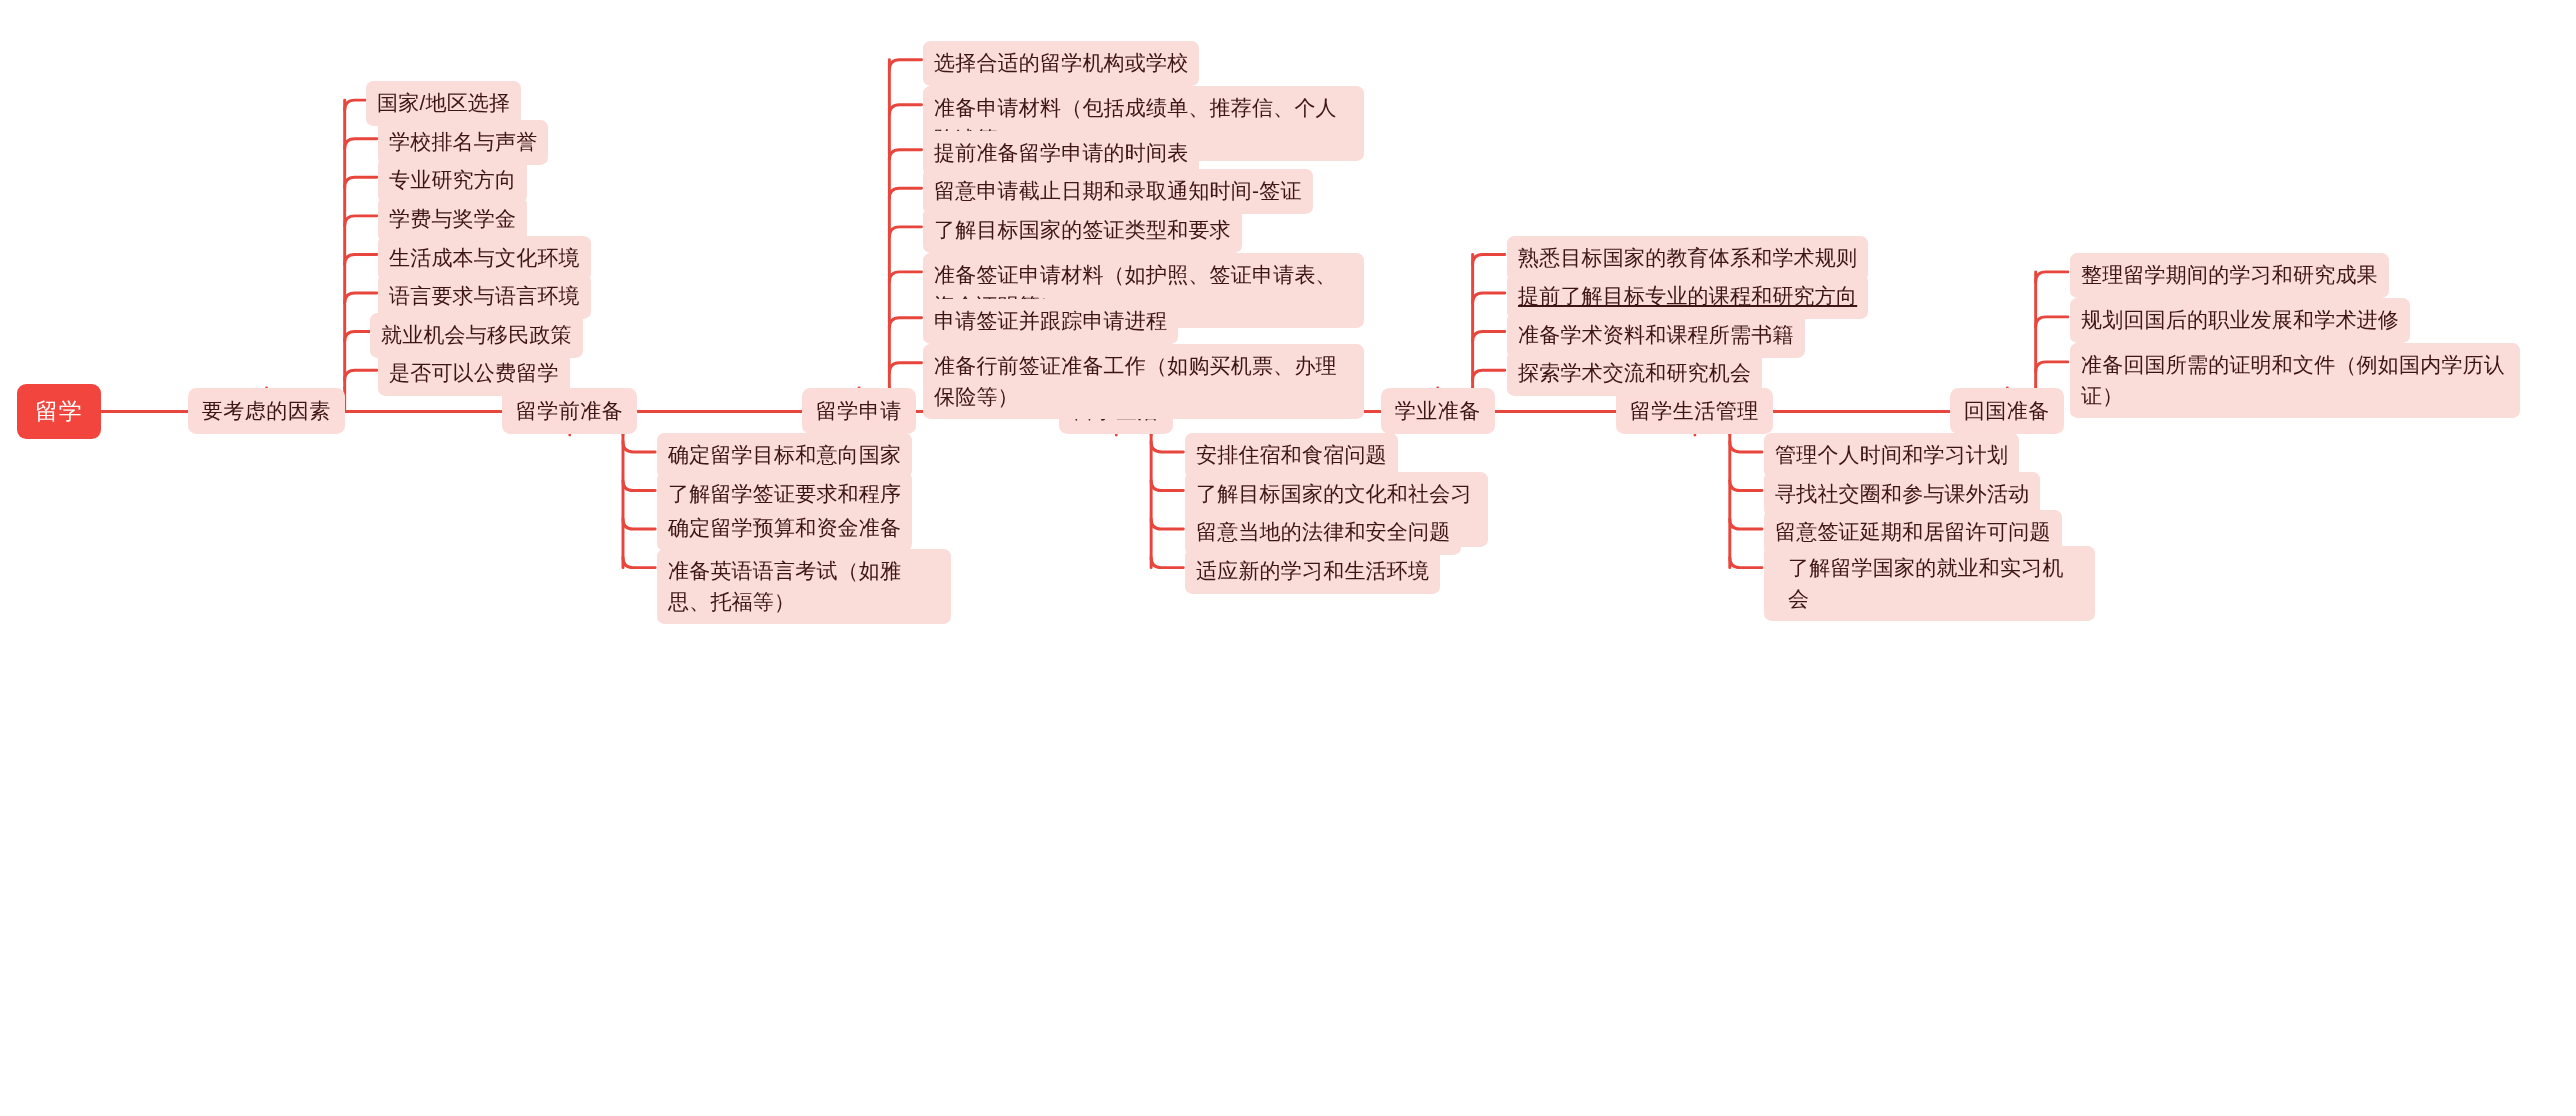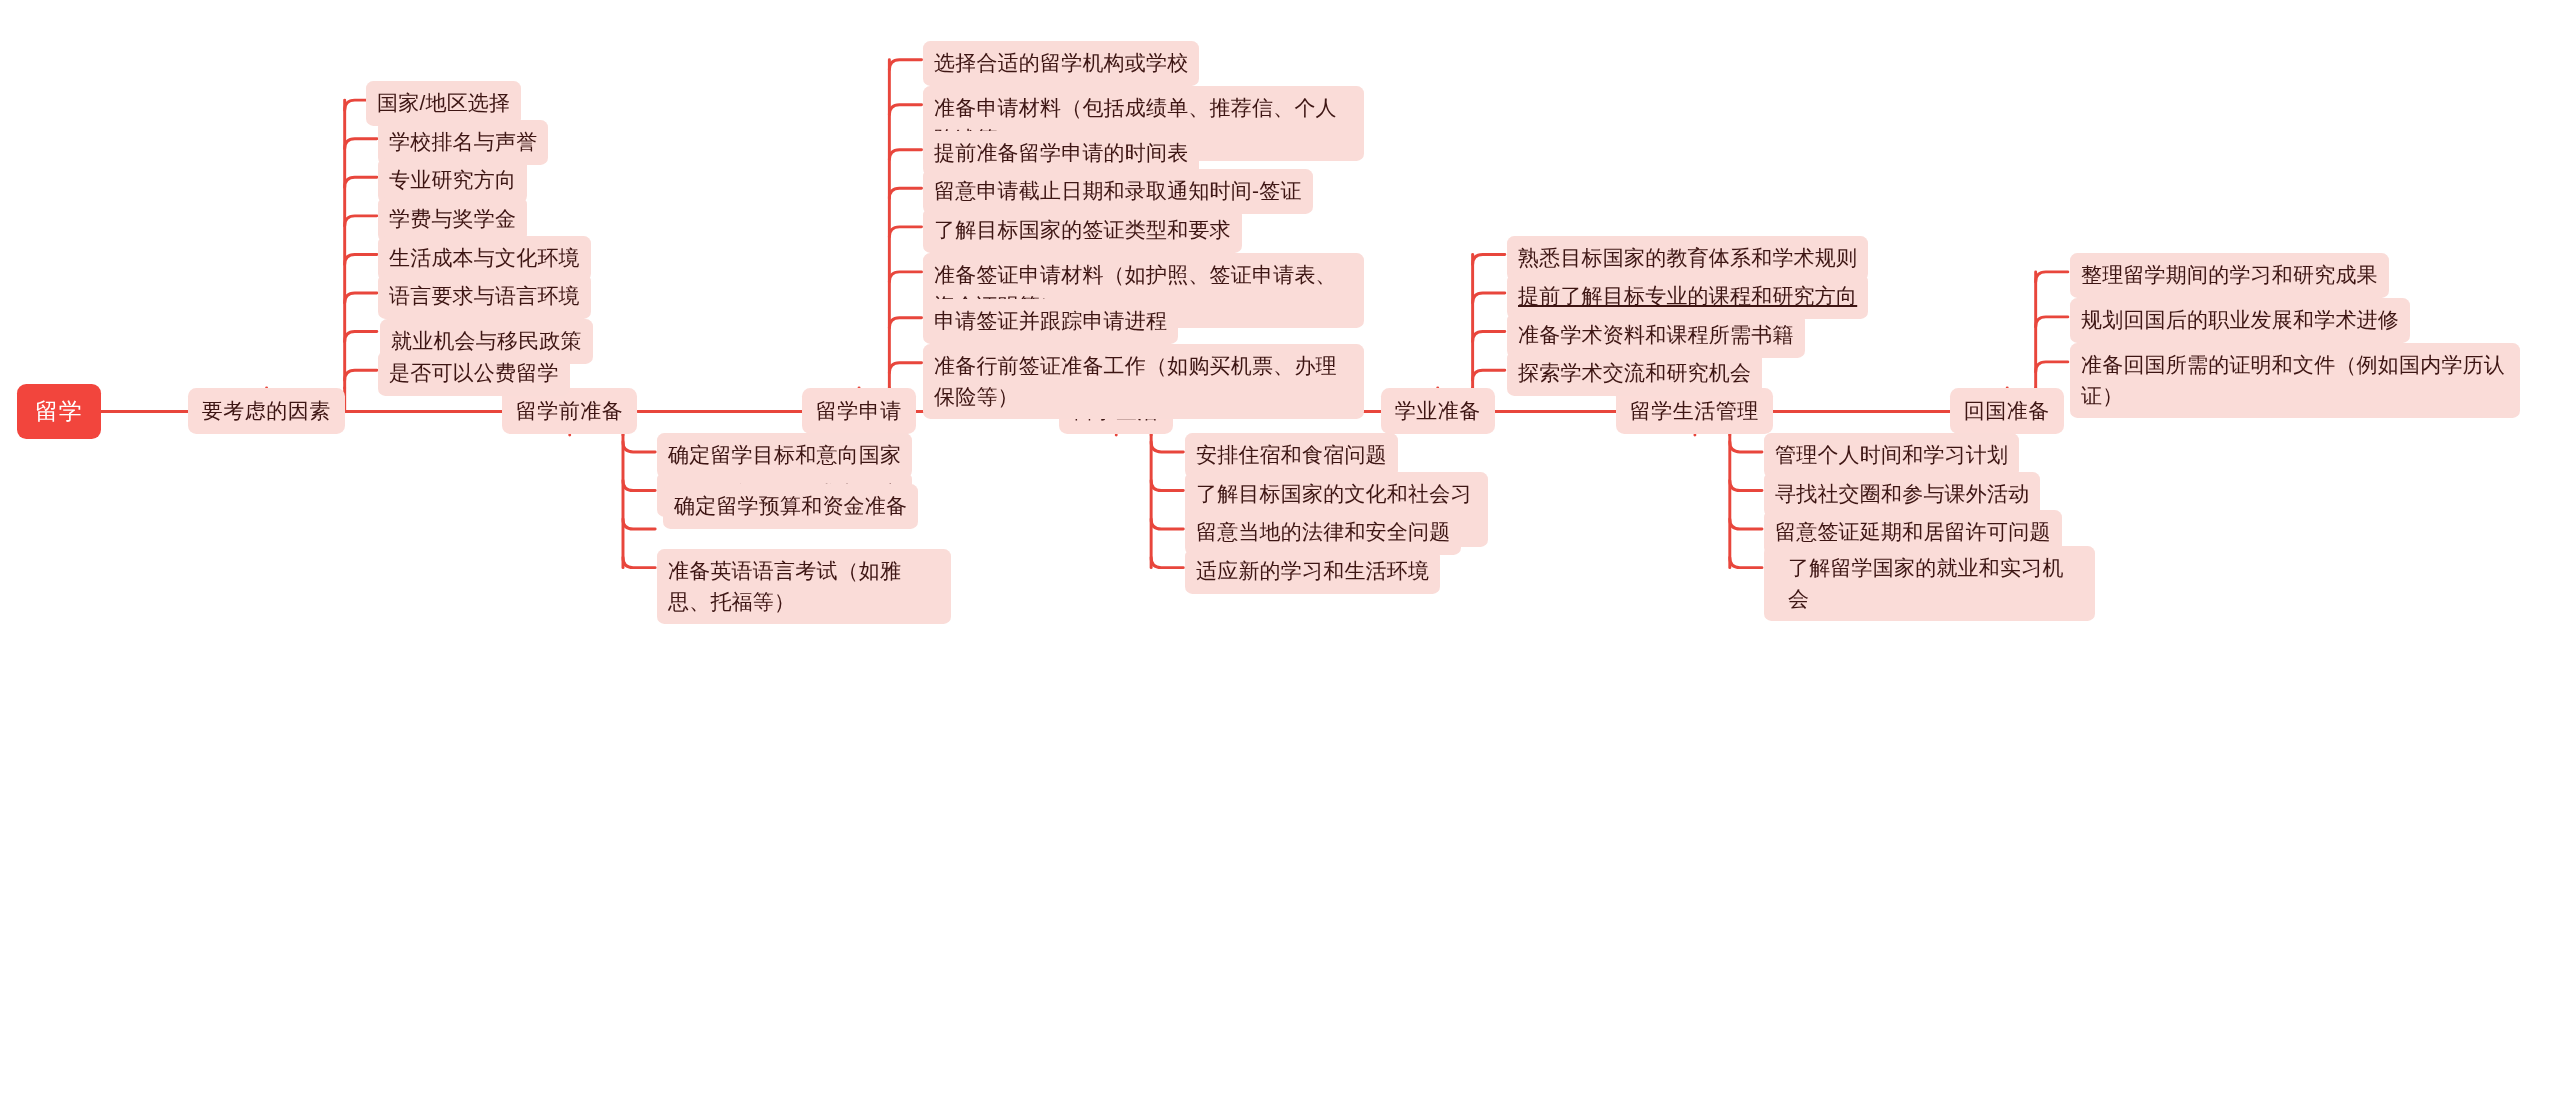--- a/index.html
+++ b/index.html
@@ -166,25 +166,25 @@
       <div class="node trunk" style="left: 1059px; top: 388px;">留学生活</div>
       <div class="node trunk" style="left: 1381px; top: 388px;">学业准备</div>
       <div class="node trunk" style="left: 1616px; top: 388px;">留学生活管理</div>
       <div class="node trunk" style="left: 1950px; top: 388px;">回国准备</div>
       <div class="node leaf wrap" style="max-width: 257px; left: 366px; top: 81px;">国家/地区选择</div>
       <div class="node leaf wrap" style="max-width: 257px; left: 378px; top: 120px;">学校排名与声誉</div>
       <div class="node leaf wrap" style="max-width: 257px; left: 378px; top: 158px;">专业研究方向</div>
       <div class="node leaf wrap" style="max-width: 257px; left: 378px; top: 197px;">学费与奖学金</div>
       <div class="node leaf wrap" style="max-width: 257px; left: 378px; top: 236px;">生活成本与文化环境</div>
       <div class="node leaf wrap" style="max-width: 257px; left: 378px; top: 274px;">语言要求与语言环境</div>
-      <div class="node leaf wrap" style="max-width: 257px; left: 380px; top: 313px; margin-top: 6px;">就业机会与移民政策</div>
+      <div class="node leaf wrap" style="max-width: 257px; left: 370px; top: 313px;">就业机会与移民政策</div>
       <div class="node leaf wrap" style="max-width: 257px; left: 378px; top: 351px;">是否可以公费留学</div>
       <div class="node leaf wrap" style="max-width: 294px; left: 657px; top: 433px;">确定留学目标和意向国家</div>
       <div class="node leaf wrap" style="max-width: 294px; left: 657px; top: 472px;">了解留学签证要求和程序</div>
-      <div class="node leaf wrap" style="max-width: 294px; left: 657px; top: 484px; margin-left: 6px;">确定留学预算和资金准备</div>
+      <div class="node leaf wrap" style="max-width: 294px; left: 657px; top: 506px;">确定留学预算和资金准备</div>
       <div class="node leaf wrap" style="max-width: 294px; left: 657px; top: 549px;">准备英语语言考试（如雅思、托福等）</div>
       <div class="node leaf wrap" style="max-width: 441px; left: 923px; top: 41px;">选择合适的留学机构或学校</div>
       <div class="node leaf wrap" style="max-width: 441px; left: 923px; top: 86px;">准备申请材料（包括成绩单、推荐信、个人陈述等）</div>
       <div class="node leaf wrap" style="max-width: 441px; left: 923px; top: 131px;">提前准备留学申请的时间表</div>
       <div class="node leaf wrap" style="max-width: 441px; left: 923px; top: 169px;">留意申请截止日期和录取通知时间-签证</div>
       <div class="node leaf wrap" style="max-width: 441px; left: 923px; top: 208px;">了解目标国家的签证类型和要求</div>
       <div class="node leaf wrap" style="max-width: 441px; left: 923px; top: 253px;">准备签证申请材料（如护照、签证申请表、资金证明等）</div>
       <div class="node leaf wrap" style="max-width: 441px; left: 923px; top: 299px;">申请签证并跟踪申请进程</div>
       <div class="node leaf wrap" style="max-width: 441px; left: 923px; top: 344px;">准备行前签证准备工作（如购买机票、办理保险等）</div>
       <div class="node leaf wrap" style="max-width: 303px; left: 1185px; top: 433px;">安排住宿和食宿问题</div>

